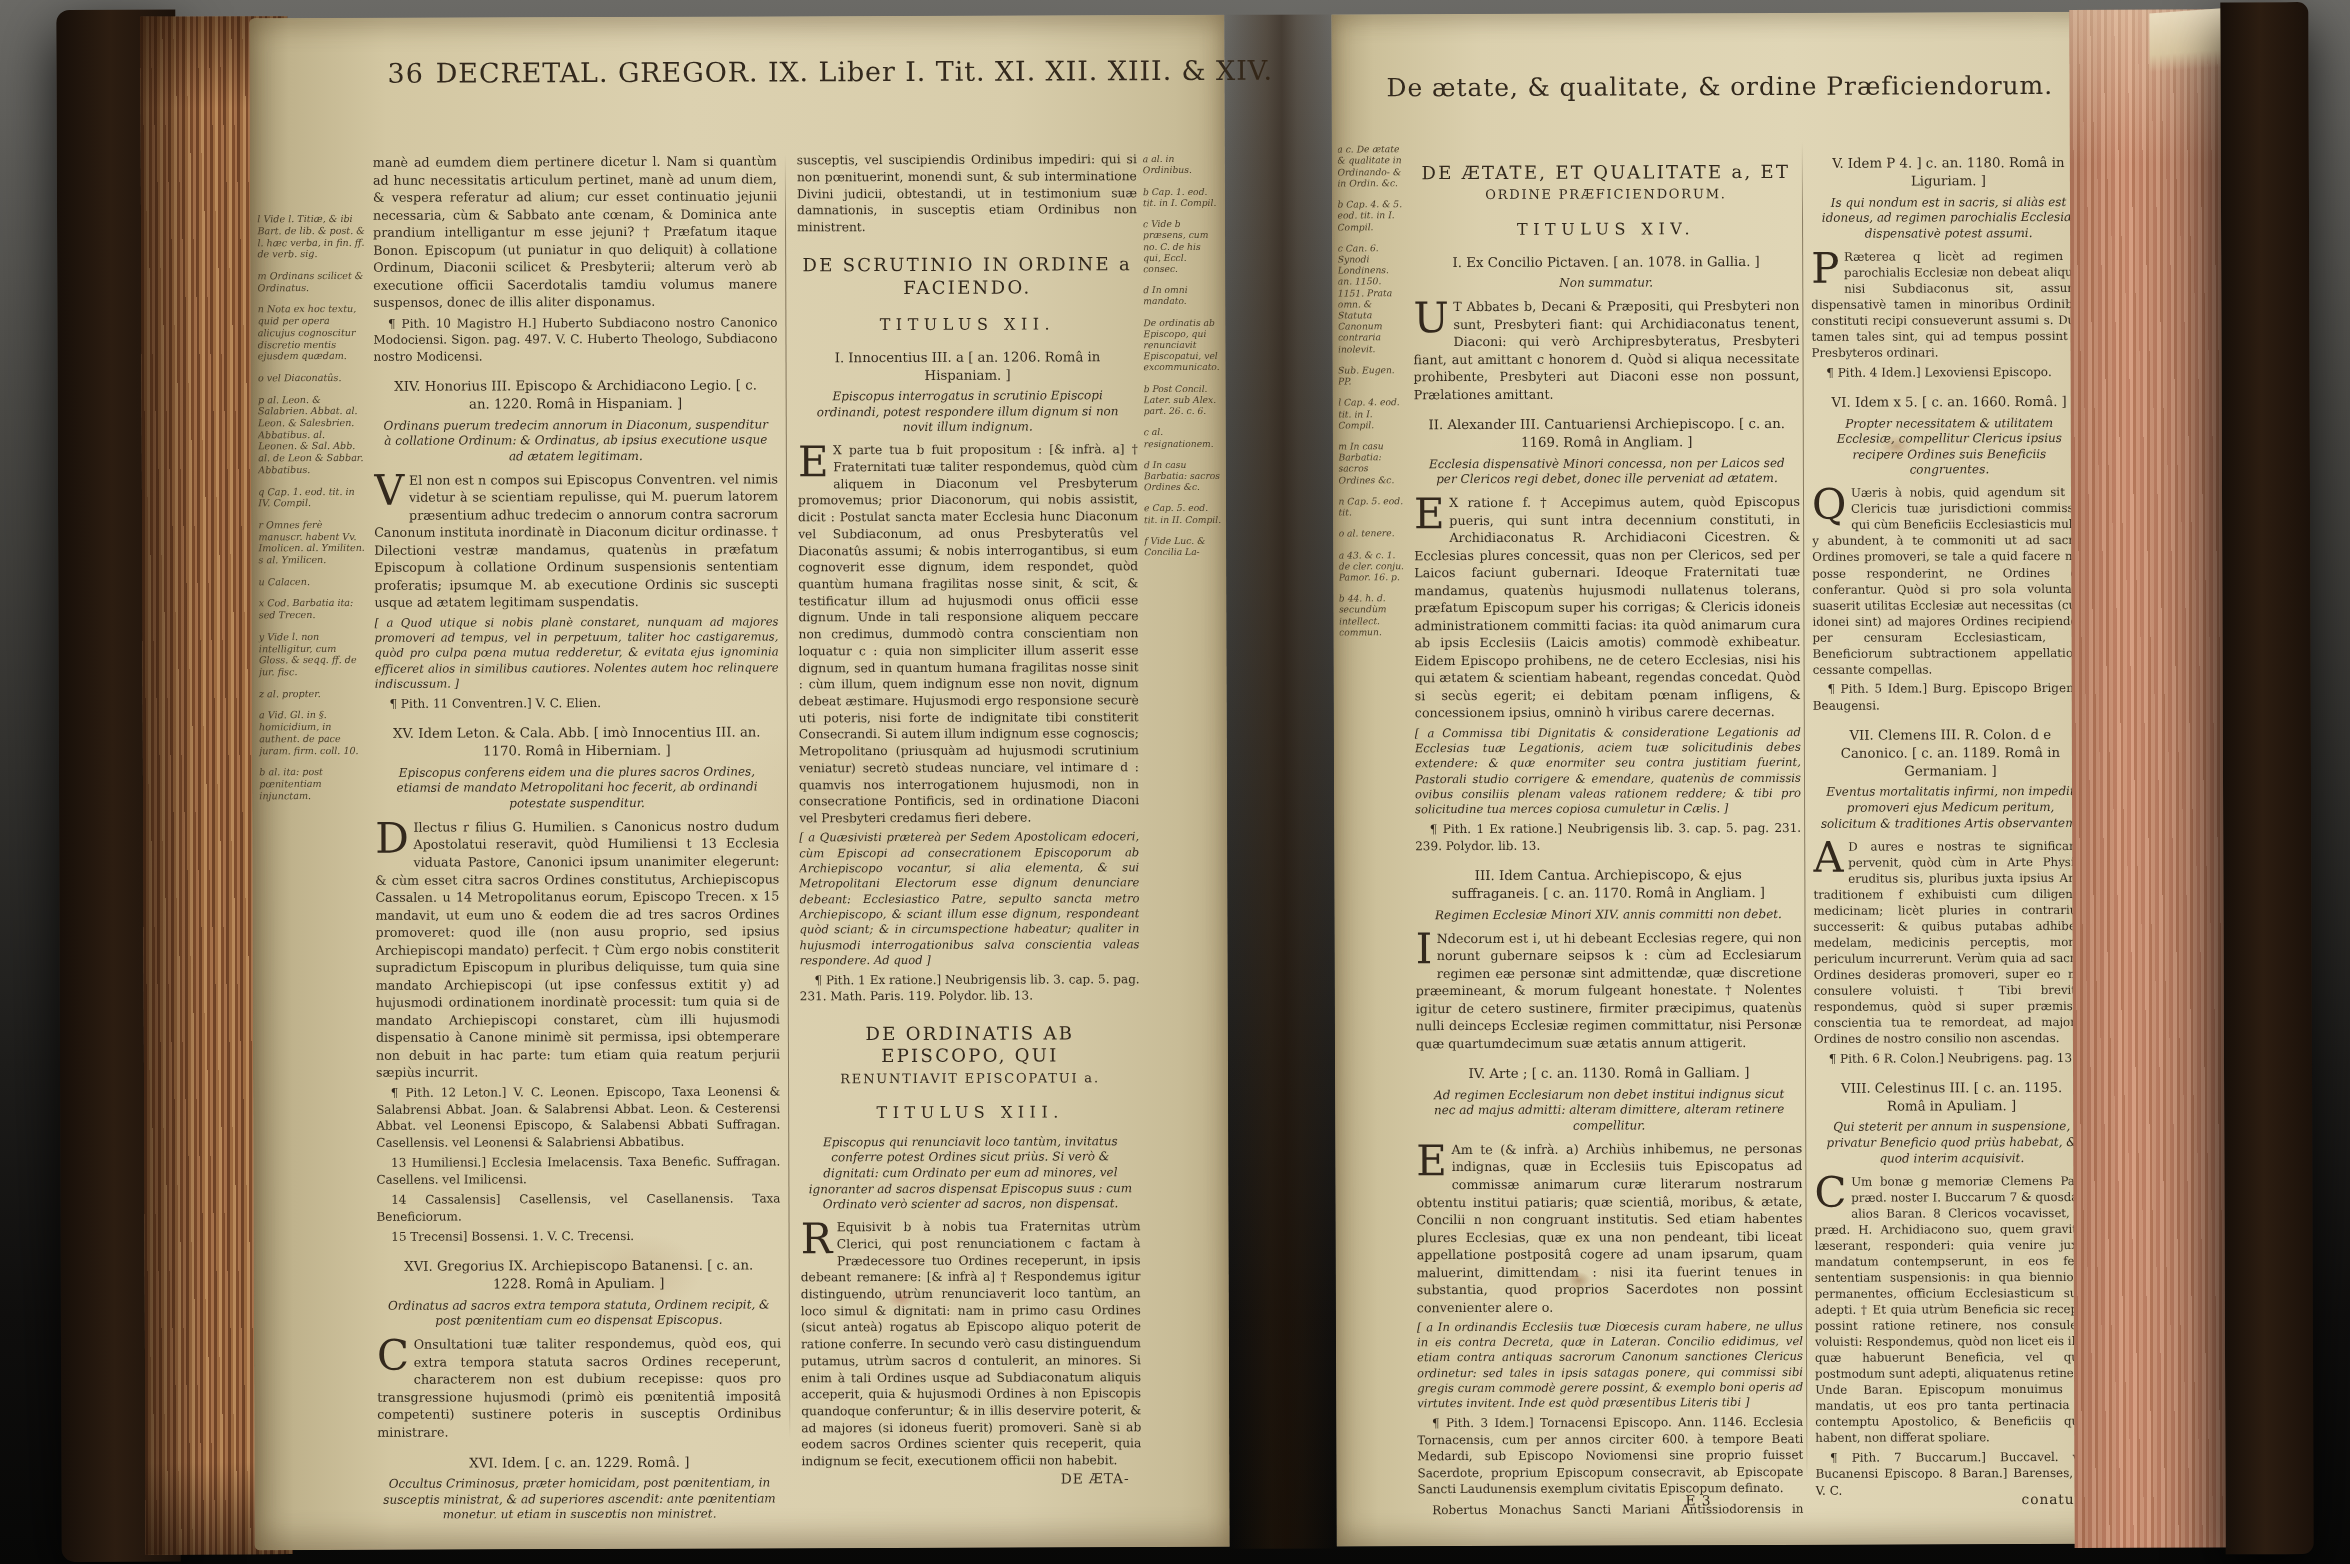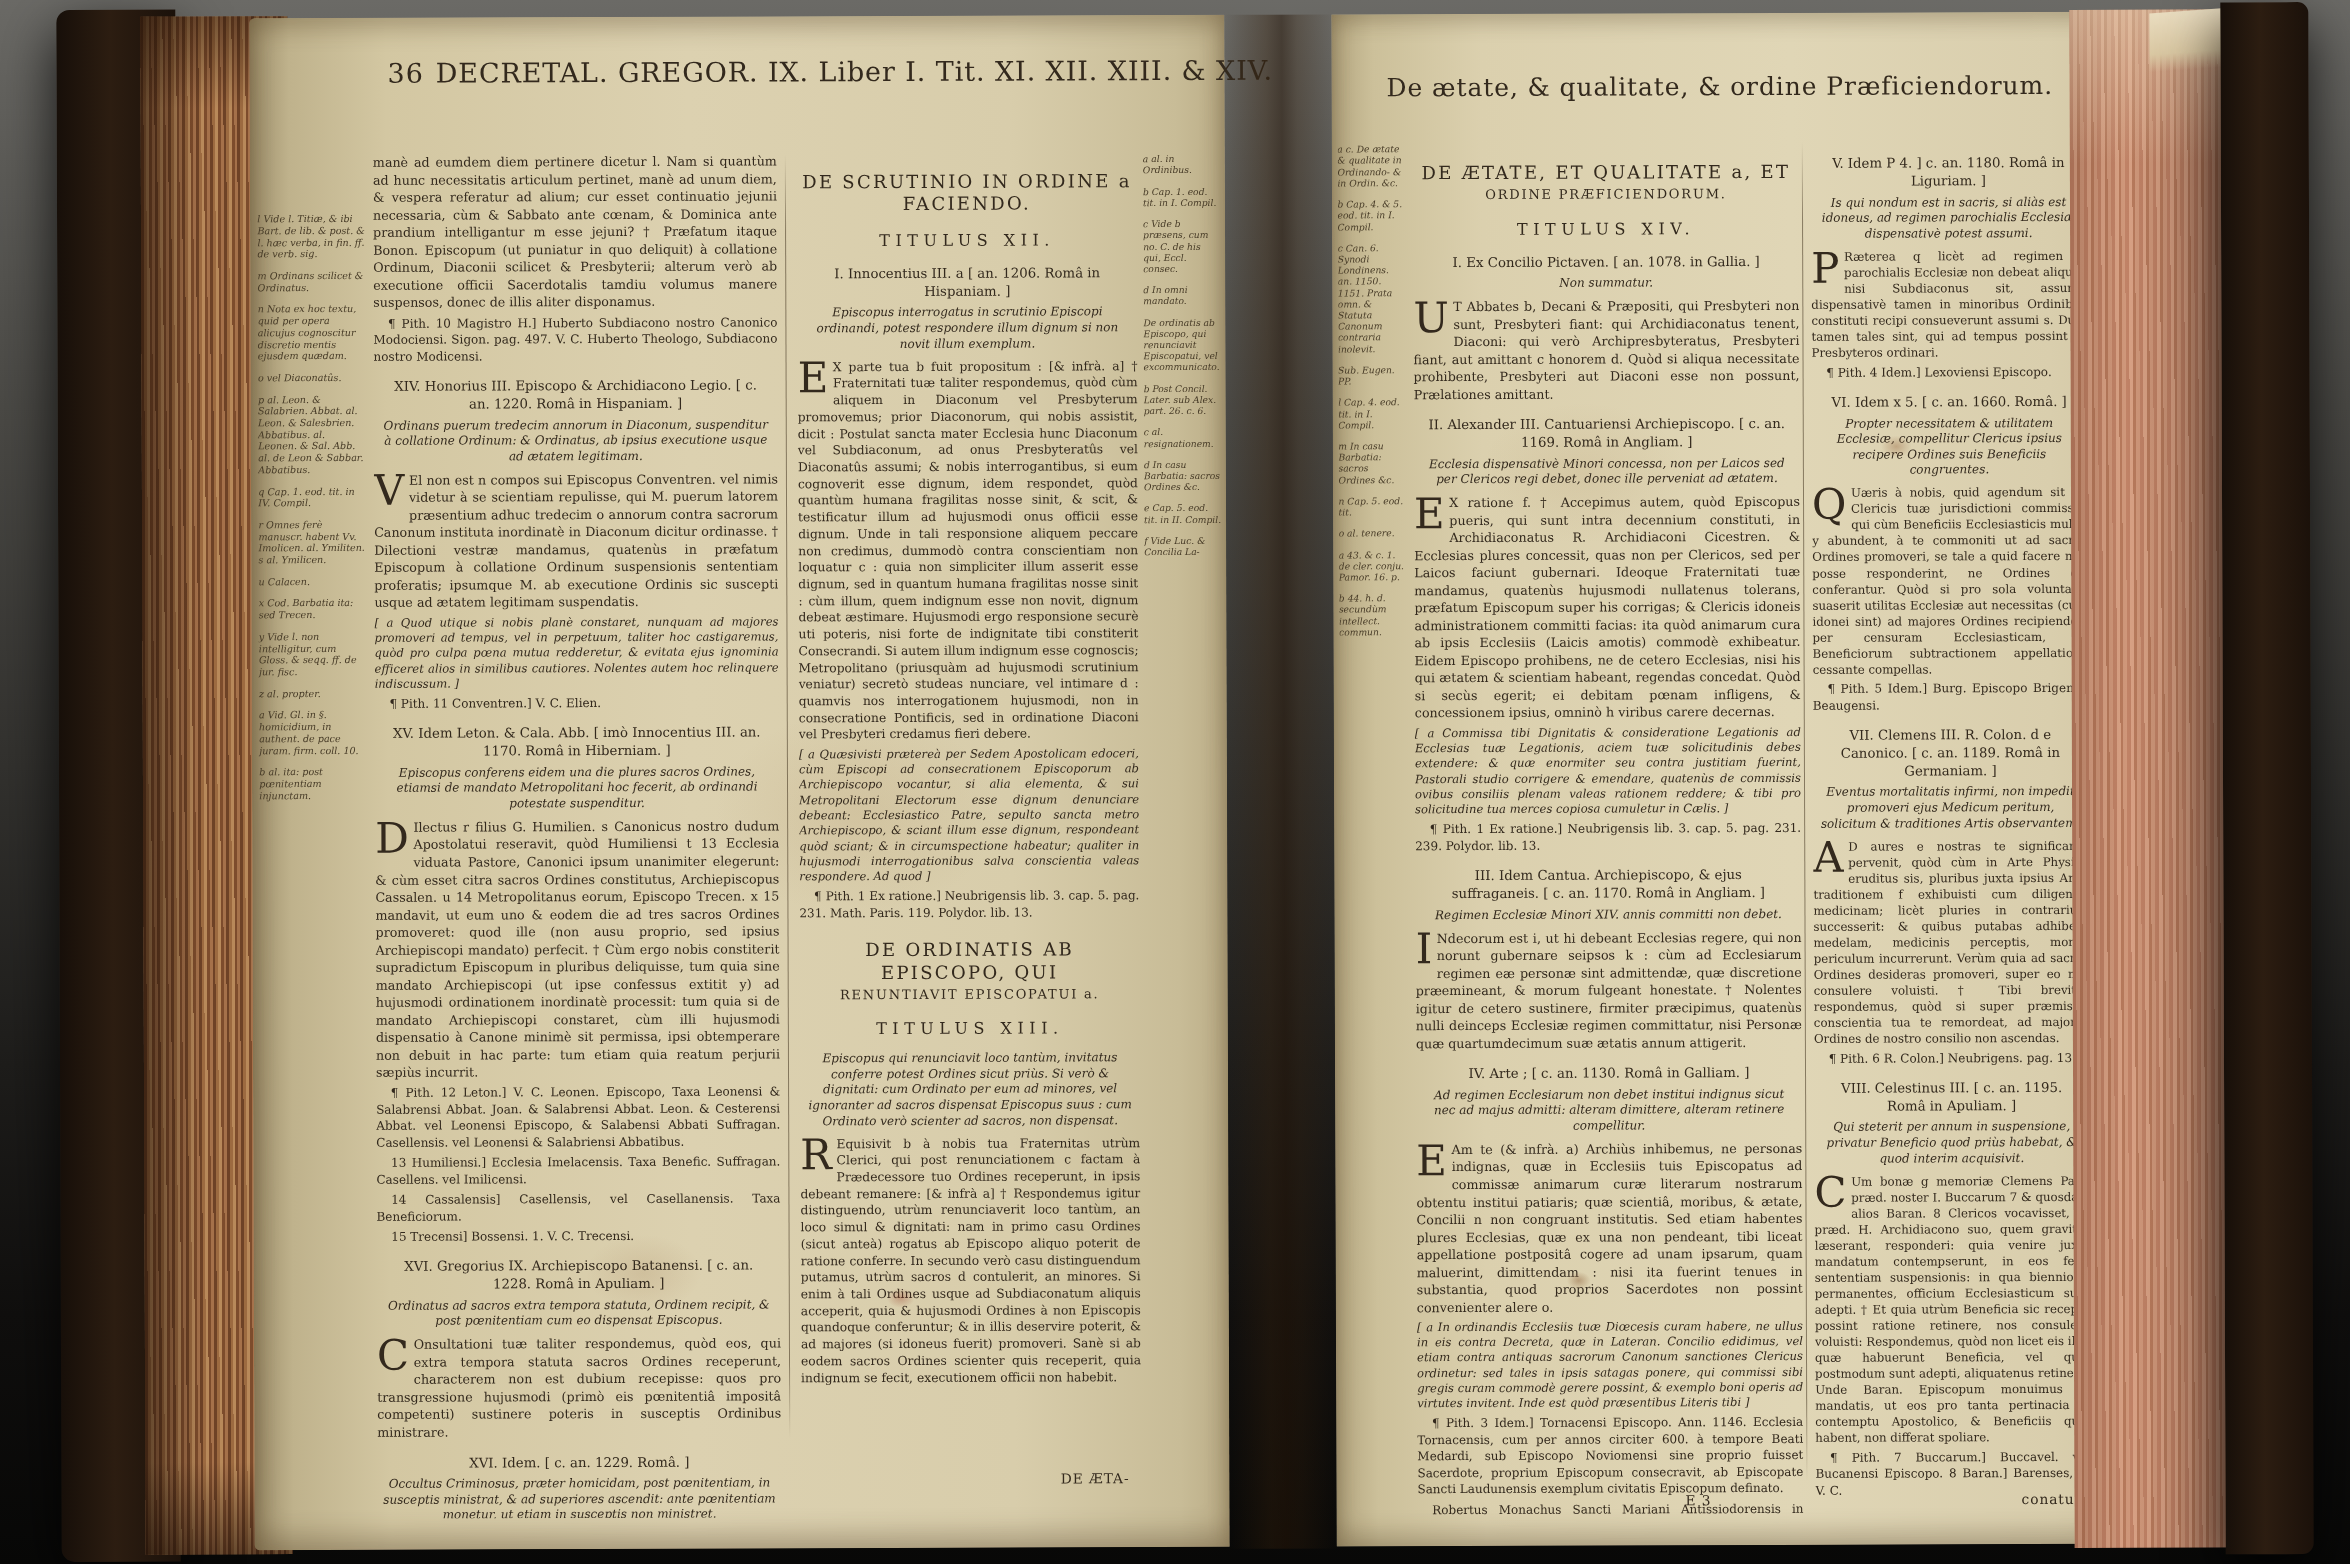--- a/index.html
+++ b/index.html
@@ -132,24 +132,25 @@
           <p class="blk-q">14 Cassalensis] Casellensis, vel Casellanensis. Taxa Beneficiorum.</p>
           <p class="blk-q">15 Trecensi] Bossensi. 1. V. C. Trecensi.</p>
           <div class="blk-rub"><span class="rub-name">XVI. Gregorius IX. Archiepiscopo Batanensi.</span> <span class="rub-ref">[ c. an. 1228. Româ in Apuliam. ]</span></div>
           <div class="blk-sum">Ordinatus ad sacros extra tempora statuta, Ordinem recipit, &amp; post pœnitentiam cum eo dispensat Episcopus.</div>
           <p class="blk-p"><span class="dropcap">C</span><span class="ptext">Onsultationi tuæ taliter respondemus, quòd eos, qui extra tempora statuta sacros Ordines receperunt, characterem non est dubium recepisse: quos pro transgressione hujusmodi (primò eis pœnitentiâ impositâ competenti) sustinere poteris in susceptis Ordinibus ministrare.</span></p>
           <div class="blk-rub"><span class="rub-name">XVI. Idem.</span> <span class="rub-ref">[ c. an. 1229. Româ. ]</span></div>
           <div class="blk-sum">Occultus Criminosus, præter homicidam, post pœnitentiam, in susceptis ministrat, &amp; ad superiores ascendit: ante pœnitentiam monetur, ut etiam in susceptis non ministret.</div>
         </div>
       <div class="rule rule-left"></div>
       <div class="col c-l2">
+          <p class="blk-p"><span class="ptext">susceptis, vel suscipiendis Ordinibus impediri: qui si non pœnituerint, monendi sunt, &amp; sub interminatione Divini judicii, obtestandi, ut in testimonium suæ damnationis, in susceptis etiam Ordinibus non ministrent.</span></p>
           <div class="blk-h">DE SCRUTINIO IN ORDINE a FACIENDO.</div>
           <div class="blk-tit">TITULUS XII.</div>
           <div class="blk-rub"><span class="rub-name">I. Innocentius III. a</span> <span class="rub-ref">[ an. 1206. Româ in Hispaniam. ]</span></div>
-          <div class="blk-sum">Episcopus interrogatus in scrutinio Episcopi ordinandi, potest respondere illum dignum si non novit illum exemplum.</div>
+          <div class="blk-sum">Episcopus interrogatus in scrutinio Episcopi ordinandi, potest respondere illum dignum si non novit illum indignum.</div>
           <p class="blk-p"><span class="dropcap">E</span><span class="ptext">X parte tua b fuit propositum : [&amp; infrà. a] † Fraternitati tuæ taliter respondemus, quòd cùm aliquem in Diaconum vel Presbyterum promovemus; prior Diaconorum, qui nobis assistit, dicit : Postulat sancta mater Ecclesia hunc Diaconum vel Subdiaconum, ad onus Presbyteratûs vel Diaconatûs assumi; &amp; nobis interrogantibus, si eum cognoverit esse dignum, idem respondet, quòd quantùm humana fragilitas nosse sinit, &amp; scit, &amp; testificatur illum ad hujusmodi onus officii esse dignum. Unde in tali responsione aliquem peccare non credimus, dummodò contra conscientiam non loquatur c : quia non simpliciter illum asserit esse dignum, sed in quantum humana fragilitas nosse sinit : cùm illum, quem indignum esse non novit, dignum debeat æstimare. Hujusmodi ergo responsione securè uti poteris, nisi forte de indignitate tibi constiterit Consecrandi. Si autem illum indignum esse cognoscis; Metropolitano (priusquàm ad hujusmodi scrutinium veniatur) secretò studeas nunciare, vel intimare d : quamvis nos interrogationem hujusmodi, non in consecratione Pontificis, sed in ordinatione Diaconi vel Presbyteri credamus fieri debere.</span></p>
           <p class="blk-g">[ a Quæsivisti prætereà per Sedem Apostolicam edoceri, cùm Episcopi ad consecrationem Episcoporum ab Archiepiscopo vocantur, si alia elementa, &amp; sui Metropolitani Electorum esse dignum denunciare debeant: Ecclesiastico Patre, sepulto sancta metro Archiepiscopo, &amp; sciant illum esse dignum, respondeant quòd sciant; &amp; in circumspectione habeatur; qualiter in hujusmodi interrogationibus salva conscientia valeas respondere. Ad quod ]</p>
           <p class="blk-q">¶ Pith. 1 Ex ratione.] Neubrigensis lib. 3. cap. 5. pag. 231. Math. Paris. 119. Polydor. lib. 13.</p>
           <div class="blk-h">DE ORDINATIS AB EPISCOPO, QUI</div>
           <div class="blk-hs">RENUNTIAVIT EPISCOPATUI a.</div>
           <div class="blk-tit">TITULUS XIII.</div>
           <div class="blk-sum">Episcopus qui renunciavit loco tantùm, invitatus conferre potest Ordines sicut priùs. Si verò &amp; dignitati: cum Ordinato per eum ad minores, vel ignoranter ad sacros dispensat Episcopus suus : cum Ordinato verò scienter ad sacros, non dispensat.</div>
           <p class="blk-p"><span class="dropcap">R</span><span class="ptext">Equisivit b à nobis tua Fraternitas utrùm Clerici, qui post renunciationem c factam à Prædecessore tuo Ordines receperunt, in ipsis debeant remanere: [&amp; infrà a] † Respondemus igitur distinguendo, utrùm renunciaverit loco tantùm, an loco simul &amp; dignitati: nam in primo casu Ordines (sicut anteà) rogatus ab Episcopo aliquo poterit de ratione conferre. In secundo verò casu distinguendum putamus, utrùm sacros d contulerit, an minores. Si enim à tali Ordines usque ad Subdiaconatum aliquis acceperit, quia &amp; hujusmodi Ordines à non Episcopis quandoque conferuntur; &amp; in illis deservire poterit, &amp; ad majores (si idoneus fuerit) promoveri. Sanè si ab eodem sacros Ordines scienter quis receperit, quia indignum se fecit, executionem officii non habebit.</span></p>
         </div>
       <div class="notes inner-notes-l">

